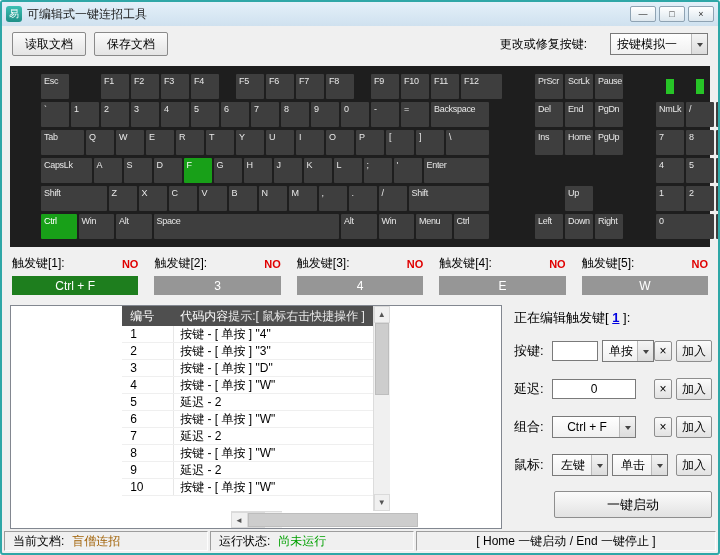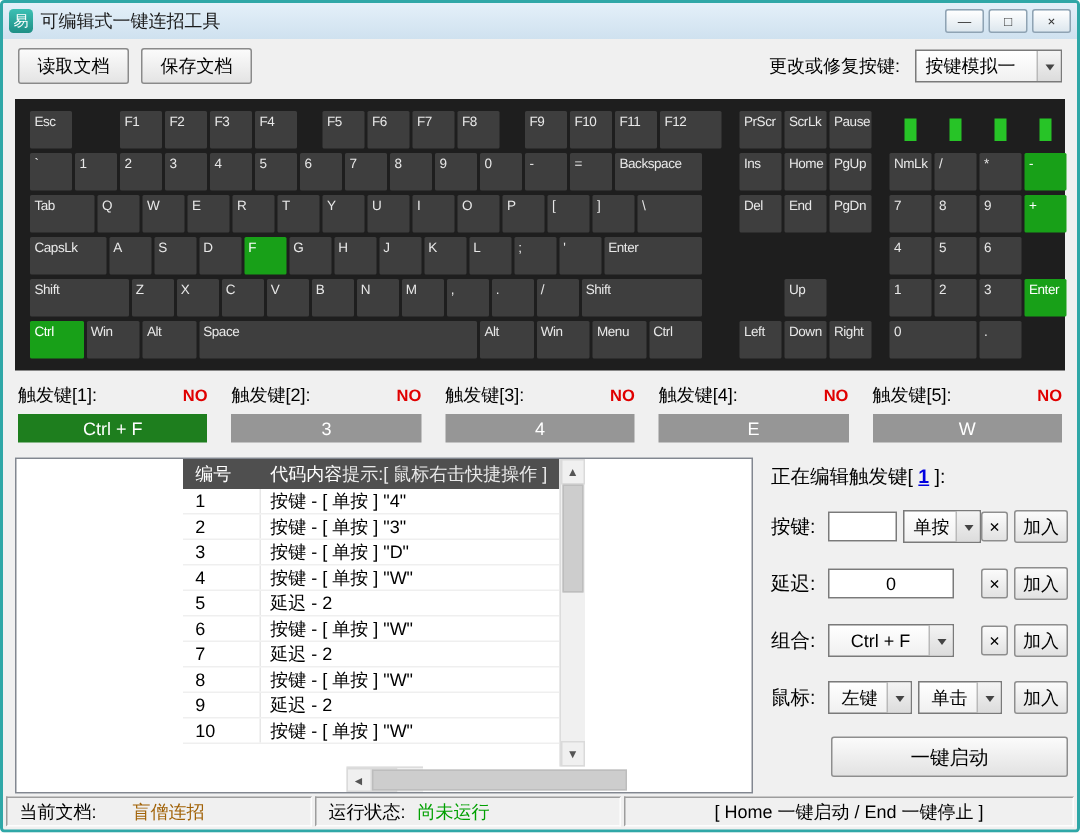--- a/index.html
+++ b/index.html
@@ -15,33 +15,33 @@
     color:#fff; font-size:10px; display:flex; align-items:center; justify-content:center; margin-right:5px; }
   .title-text { font-size:12px; color:#1a1a1a; }
   .win-btns { margin-left:auto; display:flex; gap:3px; }
   .wbtn { width:26px; height:16px; border:1px solid #8fa3b3; border-radius:2px;
     background:linear-gradient(#ffffff,#dde7ee); font-size:9px; color:#333;
     display:flex; align-items:center; justify-content:center; cursor:default; }
   
   .toolbar { height:36px; flex:none; display:flex; align-items:center; padding:0 10px; }
   .tb-btn { height:24px; padding:0 12px; margin-right:8px; font-size:12px;
     border:1px solid #8a8a8a; border-radius:2px; background:linear-gradient(#fbfbfb,#e4e4e4); }
-  .tb-right { margin-left:auto; display:flex; align-items:center; gap:10px; font-size:12px; }
+  .tb-right { margin-left:auto; display:flex; align-items:center; gap:23px; font-size:12px; }
   .combo { height:22px; border:1px solid #7a7a7a; background:linear-gradient(#ffffff,#f0f0f0);
     display:flex; align-items:center; padding-left:6px; }
   .combo .ct { flex:1; font-size:12px; white-space:nowrap; overflow:hidden; }
   .combo .arrow-box { width:16px; height:100%; margin-left:4px; border-left:1px solid #b9b9b9;
     background:linear-gradient(#f4f4f4,#dcdcdc); display:flex; align-items:center; justify-content:center; }
   .tri { width:0; height:0; border:3px solid transparent; border-top:4px solid #444; margin-top:4px; }
   .mode-combo { width:98px; }
   
   .keyboard { margin:4px 8px 0; height:181px; flex:none; background:#1e1e1e;
     padding:8px 10px; display:flex; gap:12px; }
   .kb-sec { display:flex; flex-direction:column; gap:3px; }
-  .kb-row { display:flex; gap:2px; height:25px; }
+  .kb-row { display:flex; gap:2px; height:25px;margin-left:21px; }
   .kb-key { background:#3e3e3e; color:#e8e8e8; font-size:9px; letter-spacing:-0.3px;
     padding:2px 0 0 3px; border-radius:1px; overflow:hidden; white-space:nowrap; }
   .kb-key.green { background:#18a018; color:#fff; }
   .kb-led-cell { display:flex; align-items:center; justify-content:center; }
   .kb-led { width:8px; height:15px; background:#27c427; display:block; }
   
   .triggers { margin:8px 10px 6px; height:40px; flex:none; display:flex; gap:16px; }
   .trigger { flex:1; }
   .trig-head { display:flex; justify-content:space-between; align-items:center; font-size:12px; margin-bottom:4px; }
   .trig-no { color:#e00000; font-weight:bold; font-size:11px; }
@@ -95,21 +95,21 @@
     background:linear-gradient(#fbfbfb,#e2e2e2); font-size:12px; display:flex; align-items:center; justify-content:center; }
   .addbtn.solo { margin-left:auto; }
   .gap4 { width:4px; flex:none; }
   .start-btn { display:block; margin-left:auto; margin-top:4px; width:158px; height:27px;
     border:1px solid #8e8e8e; border-radius:2px; background:linear-gradient(#fbfbfb,#e2e2e2);
     font-size:13px; font-family:"Liberation Sans","DejaVu Sans",sans-serif; }
   
   .statusbar { margin-top:auto; height:22px; flex:none; display:flex; gap:2px; padding:0 2px 2px; font-size:12px; }
   .sb-seg { border:1px solid; border-color:#9d9d9d #fdfdfd #fdfdfd #9d9d9d; background:#f0f0f0;
     display:flex; align-items:center; padding:0 8px; white-space:nowrap; overflow:hidden; }
-  .sb-left { width:204px; gap:24px;align-items:flex-end; }
+  .sb-left { width:204px; gap:8px;align-items:flex-end; }
   .sb-center { flex:1; justify-content:center; }
   .sb-right { width:204px; gap:8px; }
   .doc-name { color:#a16207; }
   .run-ok { color:#00a000; }
 </style>
 </head>
 <body>
 
 <div class="window">
 
@@ -229,28 +229,28 @@
           <div class="kb-key" style="width: 35.5px;">Ctrl</div>
         </div>
       </div>
       <div class="kb-sec">
         <div class="kb-row">
           <div class="kb-key" style="width: 28px;">PrScr</div>
           <div class="kb-key" style="width: 28px;">ScrLk</div>
           <div class="kb-key" style="width: 28px;">Pause</div>
         </div>
         <div class="kb-row">
+          <div class="kb-key" style="width: 28px;">Del</div>
+          <div class="kb-key" style="width: 28px;">End</div>
+          <div class="kb-key" style="width: 28px;">PgDn</div>
+        </div>
+        <div class="kb-row">
           <div class="kb-key" style="width: 28px;">Ins</div>
           <div class="kb-key" style="width: 28px;">Home</div>
           <div class="kb-key" style="width: 28px;">PgUp</div>
-        </div>
-        <div class="kb-row">
-          <div class="kb-key" style="width: 28px;">Del</div>
-          <div class="kb-key" style="width: 28px;">End</div>
-          <div class="kb-key" style="width: 28px;">PgDn</div>
         </div>
         <div class="kb-row">
           <div class="kb-sp" style="width: 88px;"></div>
         </div>
         <div class="kb-row">
           <div class="kb-sp" style="width: 28px;"></div>
           <div class="kb-key" style="width: 28px;">Up</div>
           <div class="kb-sp" style="width: 28px;"></div>
         </div>
         <div class="kb-row">

